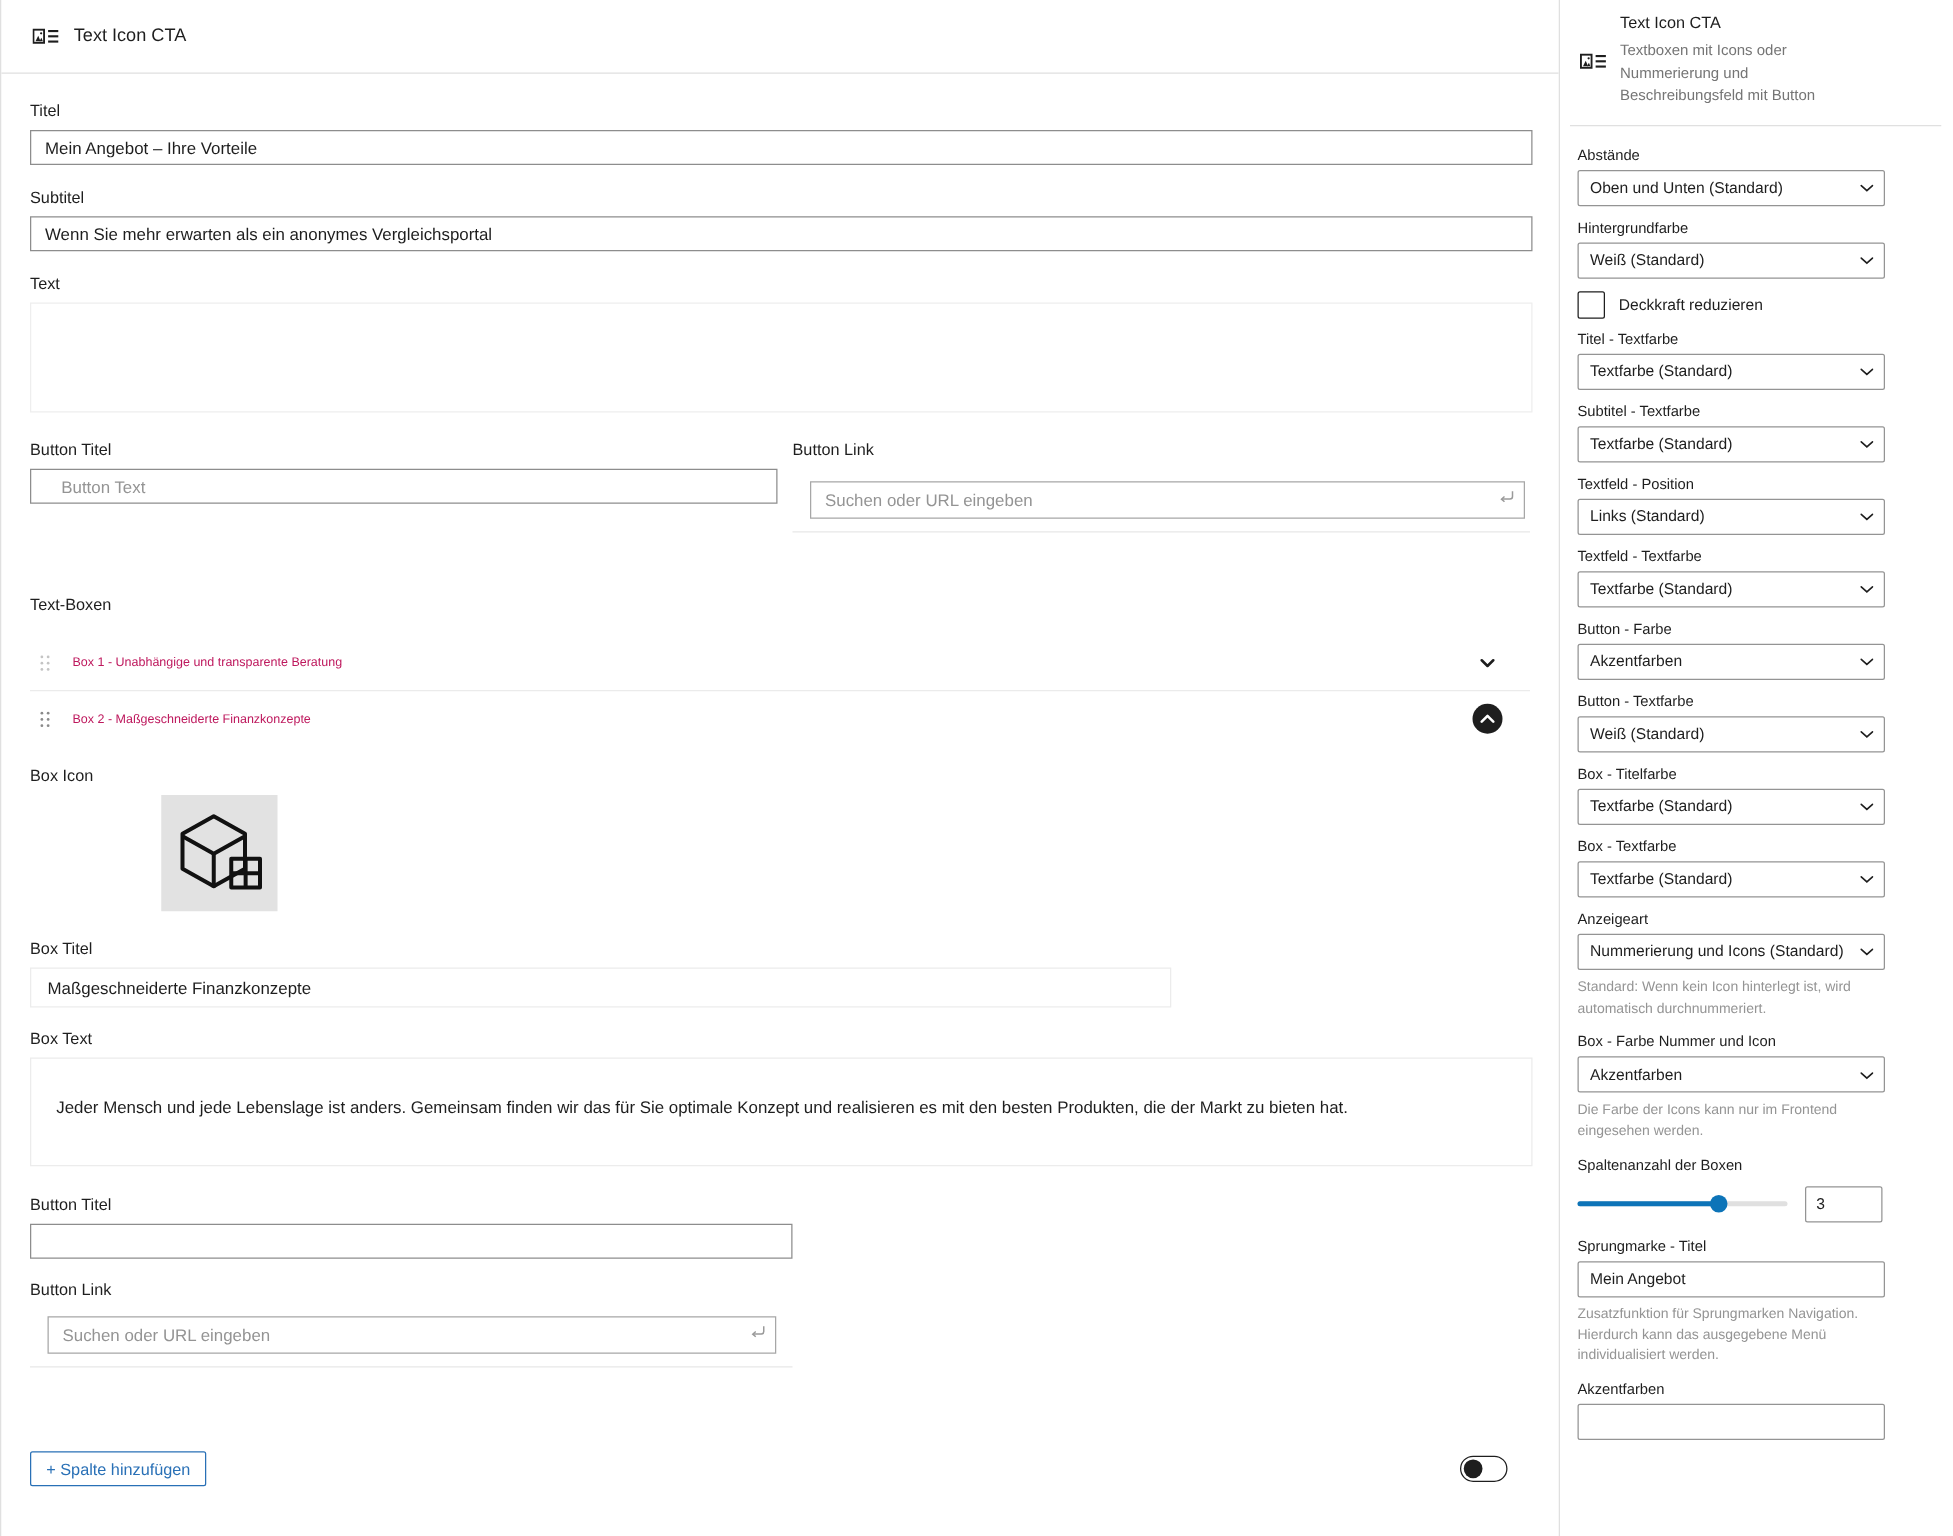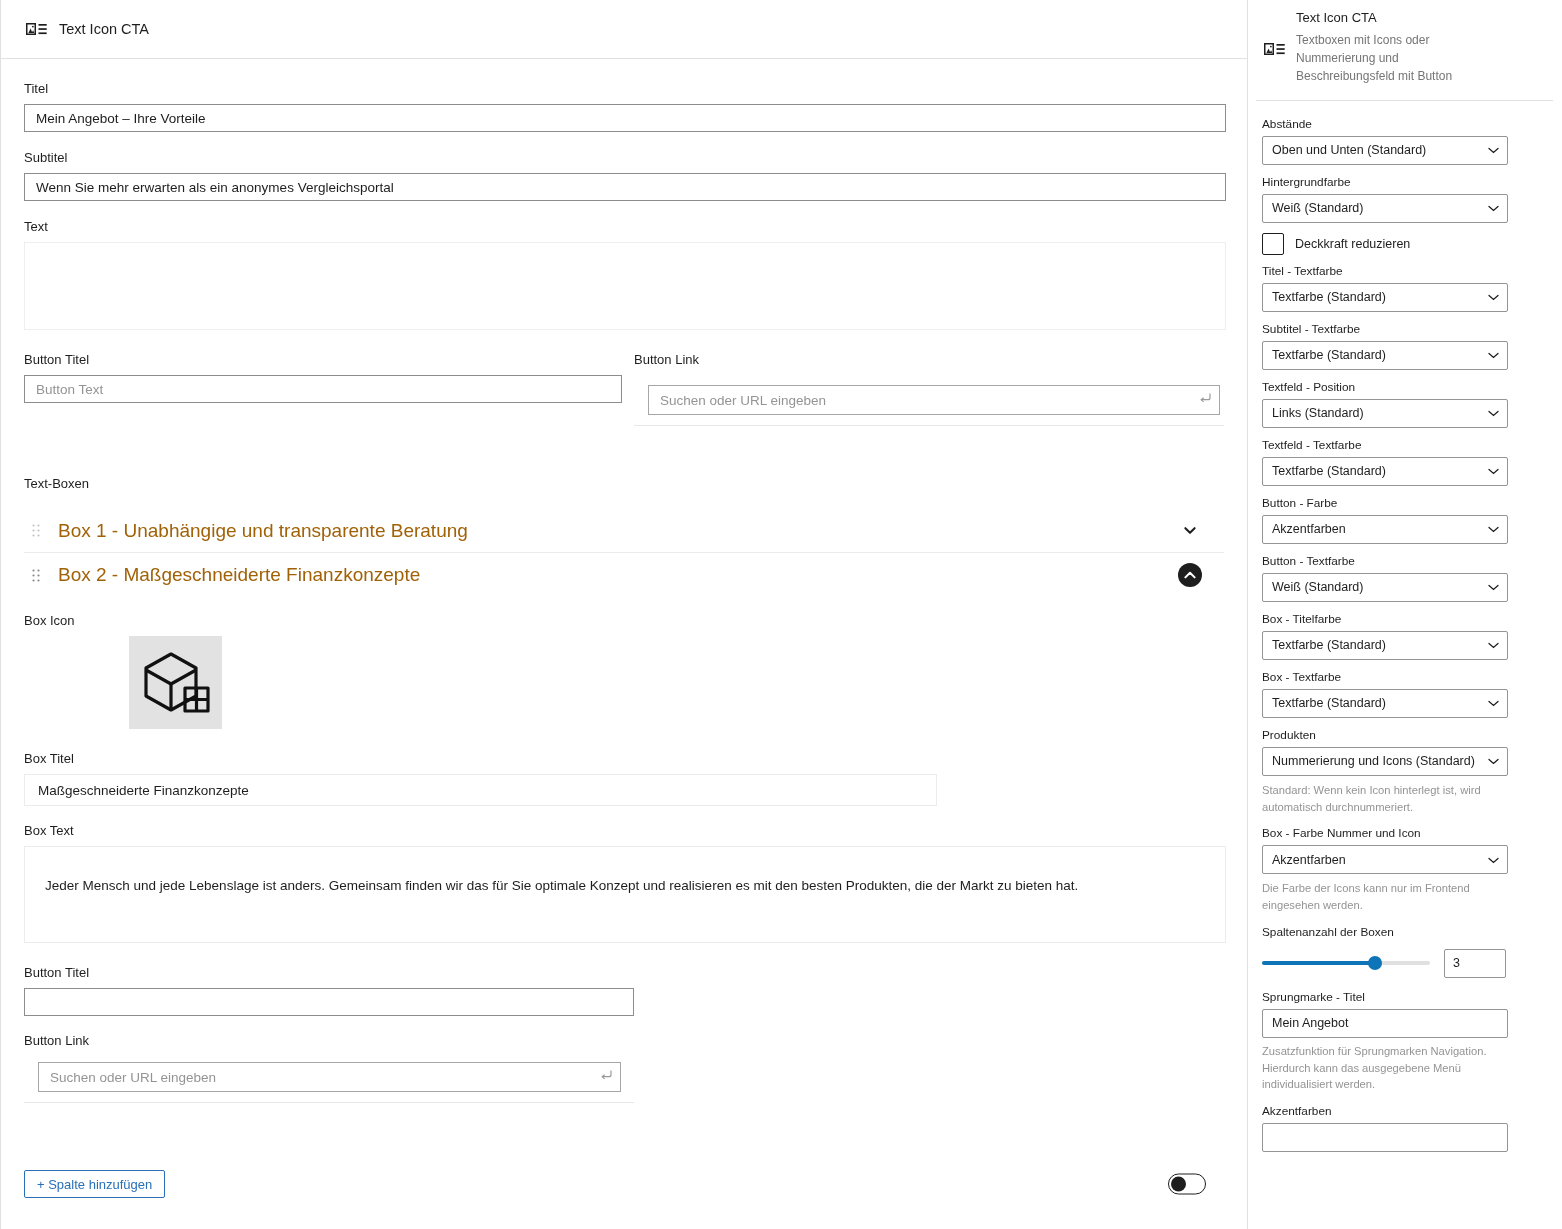--- a/index.html
+++ b/index.html
@@ -75,21 +75,21 @@
   }
   .col-left { width: 612px; }
   .col-right { width: 590px; padding-top: 0; }
 
   .btn-title-input {
     width: 598px;
     height: 28px;
     border: 1px solid #8d8d8d;
     background: #fff;
     font-size: 13.5px;
-    padding: 0 11px;
+    padding: 0 24px;
     color: #1e1e1e;
     font-family: inherit;
     outline: none;
   }
   .btn-title-input::placeholder { color: #949494; }
 
   .link-wrap {
     margin-top: 18px;
     border-bottom: 1px solid #e8e8e8;
     padding-bottom: 10px;
@@ -130,21 +130,21 @@
     align-items: center;
     border-bottom: 1px solid #ebebeb;
     padding-left: 1px;
   }
   .box-row.no-border { border-bottom: none; }
   .drag-handle {
     width: 22px;
     display: flex; align-items: center; justify-content: center;
     cursor: grab;
   }
-  .box-row-title { font-size: 19px; color: #a16207; margin-left: 11px; text-align: right; }
+  .box-row-title { font-size: 10px; color: #be185d; margin-left: 11px; text-align: right; }
   .chevron-btn {
     position: absolute;
     right: 22px; top: 50%;
     transform: translateY(-50%);
     width: 24px; height: 24px;
     display: flex; align-items: center; justify-content: center;
     background: transparent; border: 0; cursor: pointer;
   }
   .chevron-btn.active {
     background: #1e1e1e;
@@ -169,21 +169,21 @@
     border: 1px solid #ececec;
     background: #fff;
     font-size: 13.5px;
     padding: 0 13px;
     color: #1e1e1e;
     font-family: inherit;
     outline: none;
   }
   .box-text-area {
     width: 1202px;
-    height: 97px;
+    height: 87px;
     border: 1px solid #ececec;
     background: #fff;
     font-size: 13.5px;
     color: #1e1e1e;
     padding: 30px 13px 0 20px;
     line-height: 1.4;
     font-family: inherit;
     resize: none;
     outline: none;
     overflow: hidden;
@@ -652,21 +652,21 @@
       <label class="sb-label">Box - Textfarbe</label>
       <div class="sb-select">
         <span>Textfarbe (Standard)</span>
         <span class="chev">
           <svg width="11" height="7" viewBox="0 0 11 7" fill="none" stroke="#1e1e1e" stroke-width="1.3" stroke-linecap="round">
               <path d="M1 1.5 L5.5 5.5 L10 1.5"></path>
             </svg>
         </span>
       </div>
 
-      <label class="sb-label">Produkten</label>
+      <label class="sb-label">Anzeigeart</label>
       <div class="sb-select" style="padding-right:24px;">
         <span>Nummerierung und Icons (Standard)</span>
         <span class="chev">
           <svg width="11" height="7" viewBox="0 0 11 7" fill="none" stroke="#1e1e1e" stroke-width="1.3" stroke-linecap="round">
               <path d="M1 1.5 L5.5 5.5 L10 1.5"></path>
             </svg>
         </span>
       </div>
       <div class="sb-help">Standard: Wenn kein Icon hinterlegt ist, wird automatisch durchnummeriert.</div>
 

